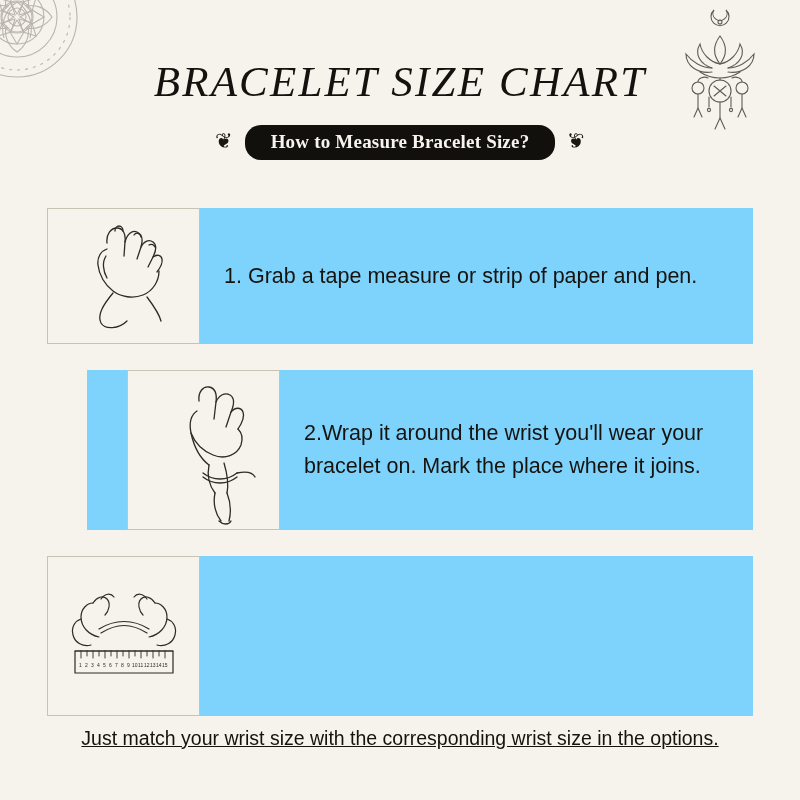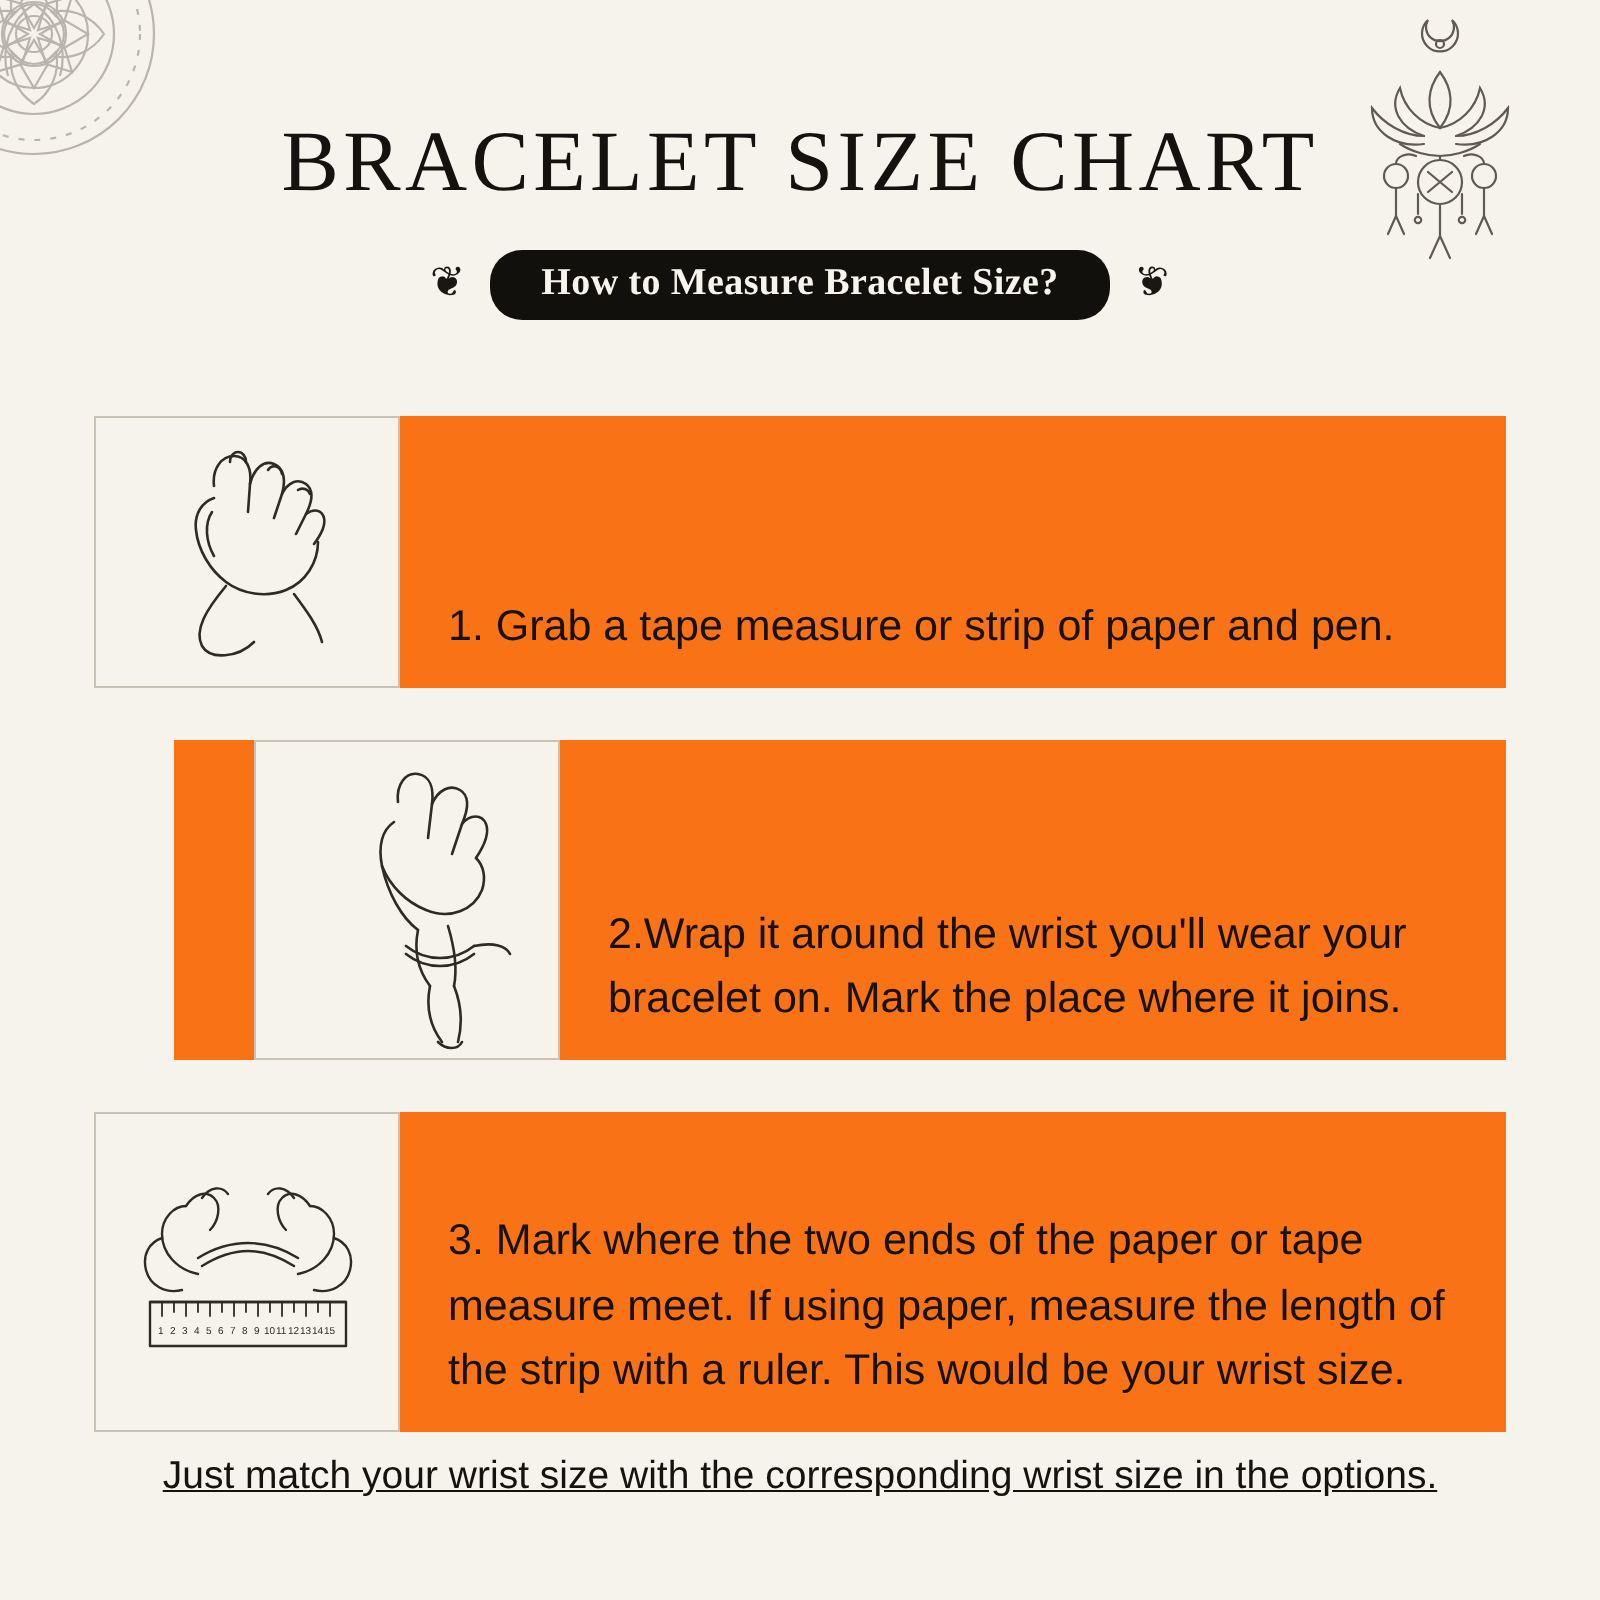--- a/index.html
+++ b/index.html
@@ -40,20 +40,21 @@
     position: absolute;
     top: 57px;
     left: 0;
     width: 800px;
     text-align: center;
     font-family: "Liberation Serif", serif;
     font-size: 43px;
     letter-spacing: 2.2px;
     color: #14110e;
     font-weight: 400;
+    font-style: italic;
   }
 
   .subtitle-row {
     position: absolute;
     top: 125px;
     left: 0;
     width: 800px;
     display: flex;
     align-items: center;
     justify-content: center;
@@ -83,22 +84,22 @@
   
   .steps {
     position: absolute;
     top: 208px;
     left: 47px;
     width: 706px;
   }
   .step {
     position: relative;
     display: flex;
-    align-items: flex-end;
-    background: #f97316;
+    align-items: center;
+    background: #7dd3fc;
     margin-bottom: 26px;
   }
   .step-thumb {
     width: 153px;
     flex: 0 0 153px;
     background: #f6f3ec;
     border: 1px solid #c9c3b6;
     box-sizing: border-box;
     display: flex;
     align-items: center;
@@ -315,18 +316,17 @@
             <text x="83" y="110">10</text>
               <text x="89" y="110">11</text>
               <text x="95" y="110">12</text>
             <text x="101" y="110">13</text>
               <text x="107" y="110">14</text>
               <text x="113" y="110">15</text>
           </g>
         </g>
       </svg>
     </div>
-    <div class="step-text">3. Mark where the two ends of the paper or tape measure meet. If using paper, measure the length of the strip with a ruler. This would be your wrist size.</div>
   </div>
 
 </div>
 
 <div class="footnote">Just match your wrist size with the corresponding wrist size in the options.</div>
 
 </body></html>

